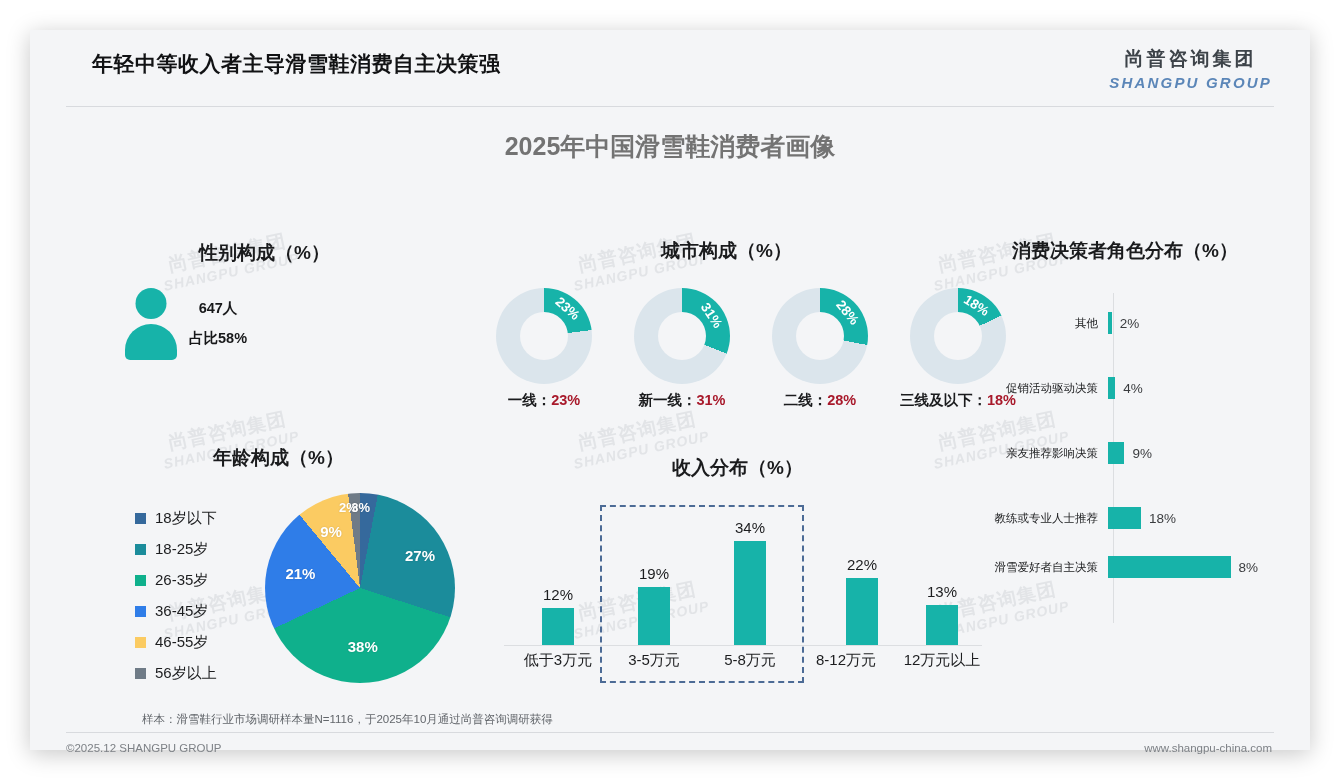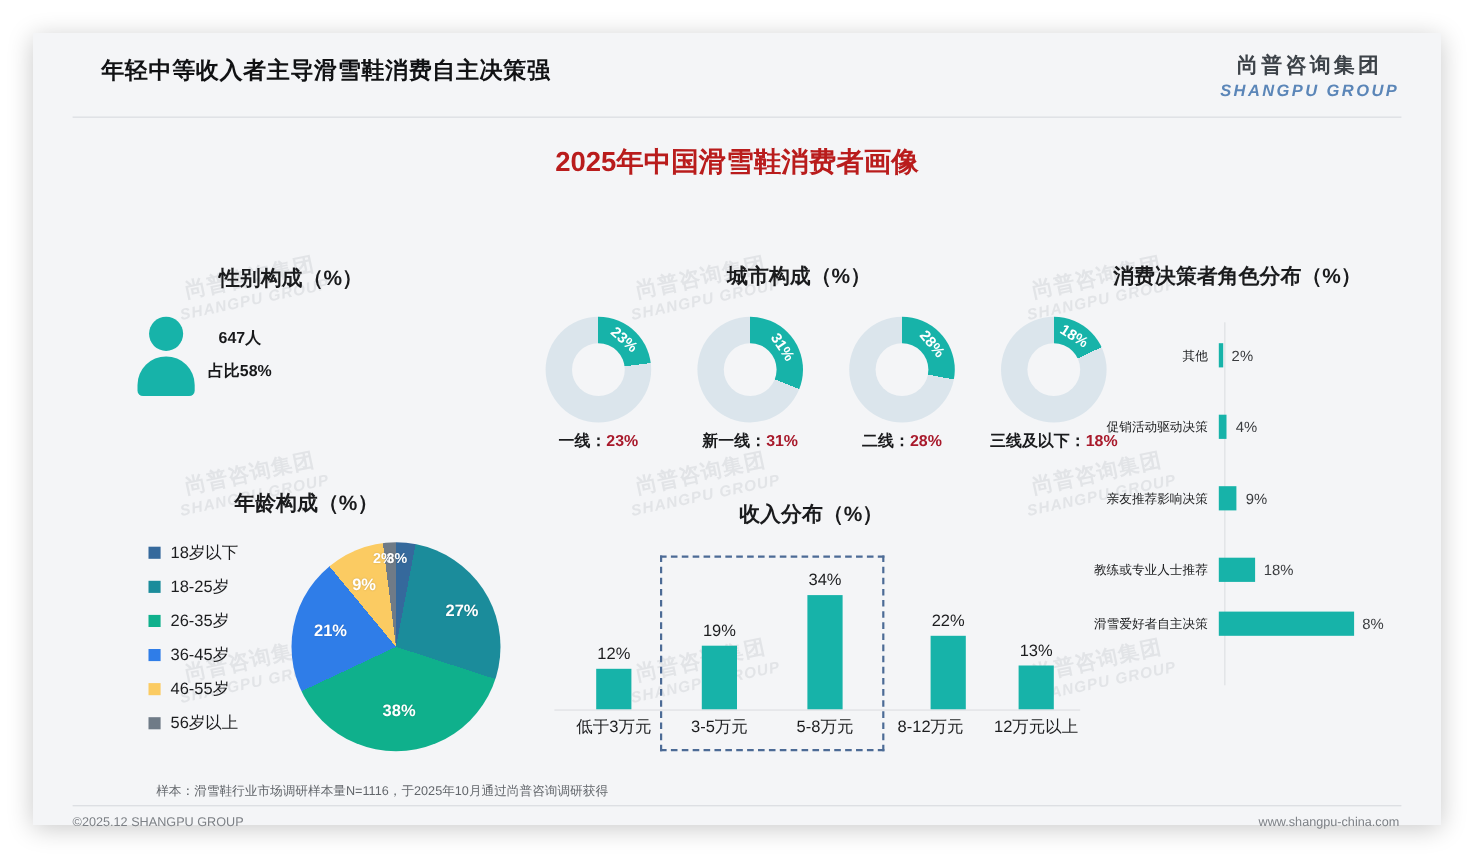--- a/index.html
+++ b/index.html
@@ -55,21 +55,21 @@
   }
   .logo-en {
     font-size: 15px; font-weight: 700; font-style: italic;
     color: #5b86b8; letter-spacing: 2.2px; margin-top: 2px;
   }
 
   
   .main-title {
     position: absolute; left: 0; top: 100px; width: 100%;
     text-align: center; font-size: 25px; font-weight: 700;
-    color: #b91c1c; z-index: 3;
+    color: #737373; z-index: 3;
   }
 
   .panel-title {
     position: absolute; font-size: 19px; font-weight: 700;
     color: #1a1b1d; white-space: nowrap; z-index: 3;
   }
 
   
   #gender-panel { position: absolute; left: 75px; top: 210px; width: 370px; height: 140px; z-index: 2; }
   .gender-group { position: absolute; top: 48px; display: flex; align-items: center; gap: 12px; text-align: center; }
@@ -113,21 +113,21 @@
     color: #ffffff; white-space: nowrap;
   }
   .donut-label {
     margin-top: 7px; font-size: 14.5px; font-weight: 700; color: #1a1b1d;
     white-space: nowrap;
   }
   .donut-label .v { color: #a8192b; }
 
   
   #age-panel { position: absolute; left: 75px; top: 415px; width: 380px; height: 245px; z-index: 2; }
-  .legend { position: absolute; left: 30px; top: 42px; }
+  .legend { position: absolute; left: 30px; top: 58px; }
   .legend-row { display: flex; align-items: center; gap: 9px; height: 31px; }
   .legend-sw { width: 11px; height: 11px; flex: 0 0 11px; }
   .legend-tx { font-size: 15px; color: #1c1d1f; white-space: nowrap; }
   .pie-wrap { position: absolute; left: 160px; top: 48px; width: 190px; height: 190px; }
   .pie { width: 190px; height: 190px; border-radius: 50%; }
   .pie-lbl {
     position: absolute; font-size: 15px; font-weight: 700; color: #ffffff;
     white-space: nowrap; text-shadow: 0 0 2px rgba(0,0,0,0.18);
   }
 

